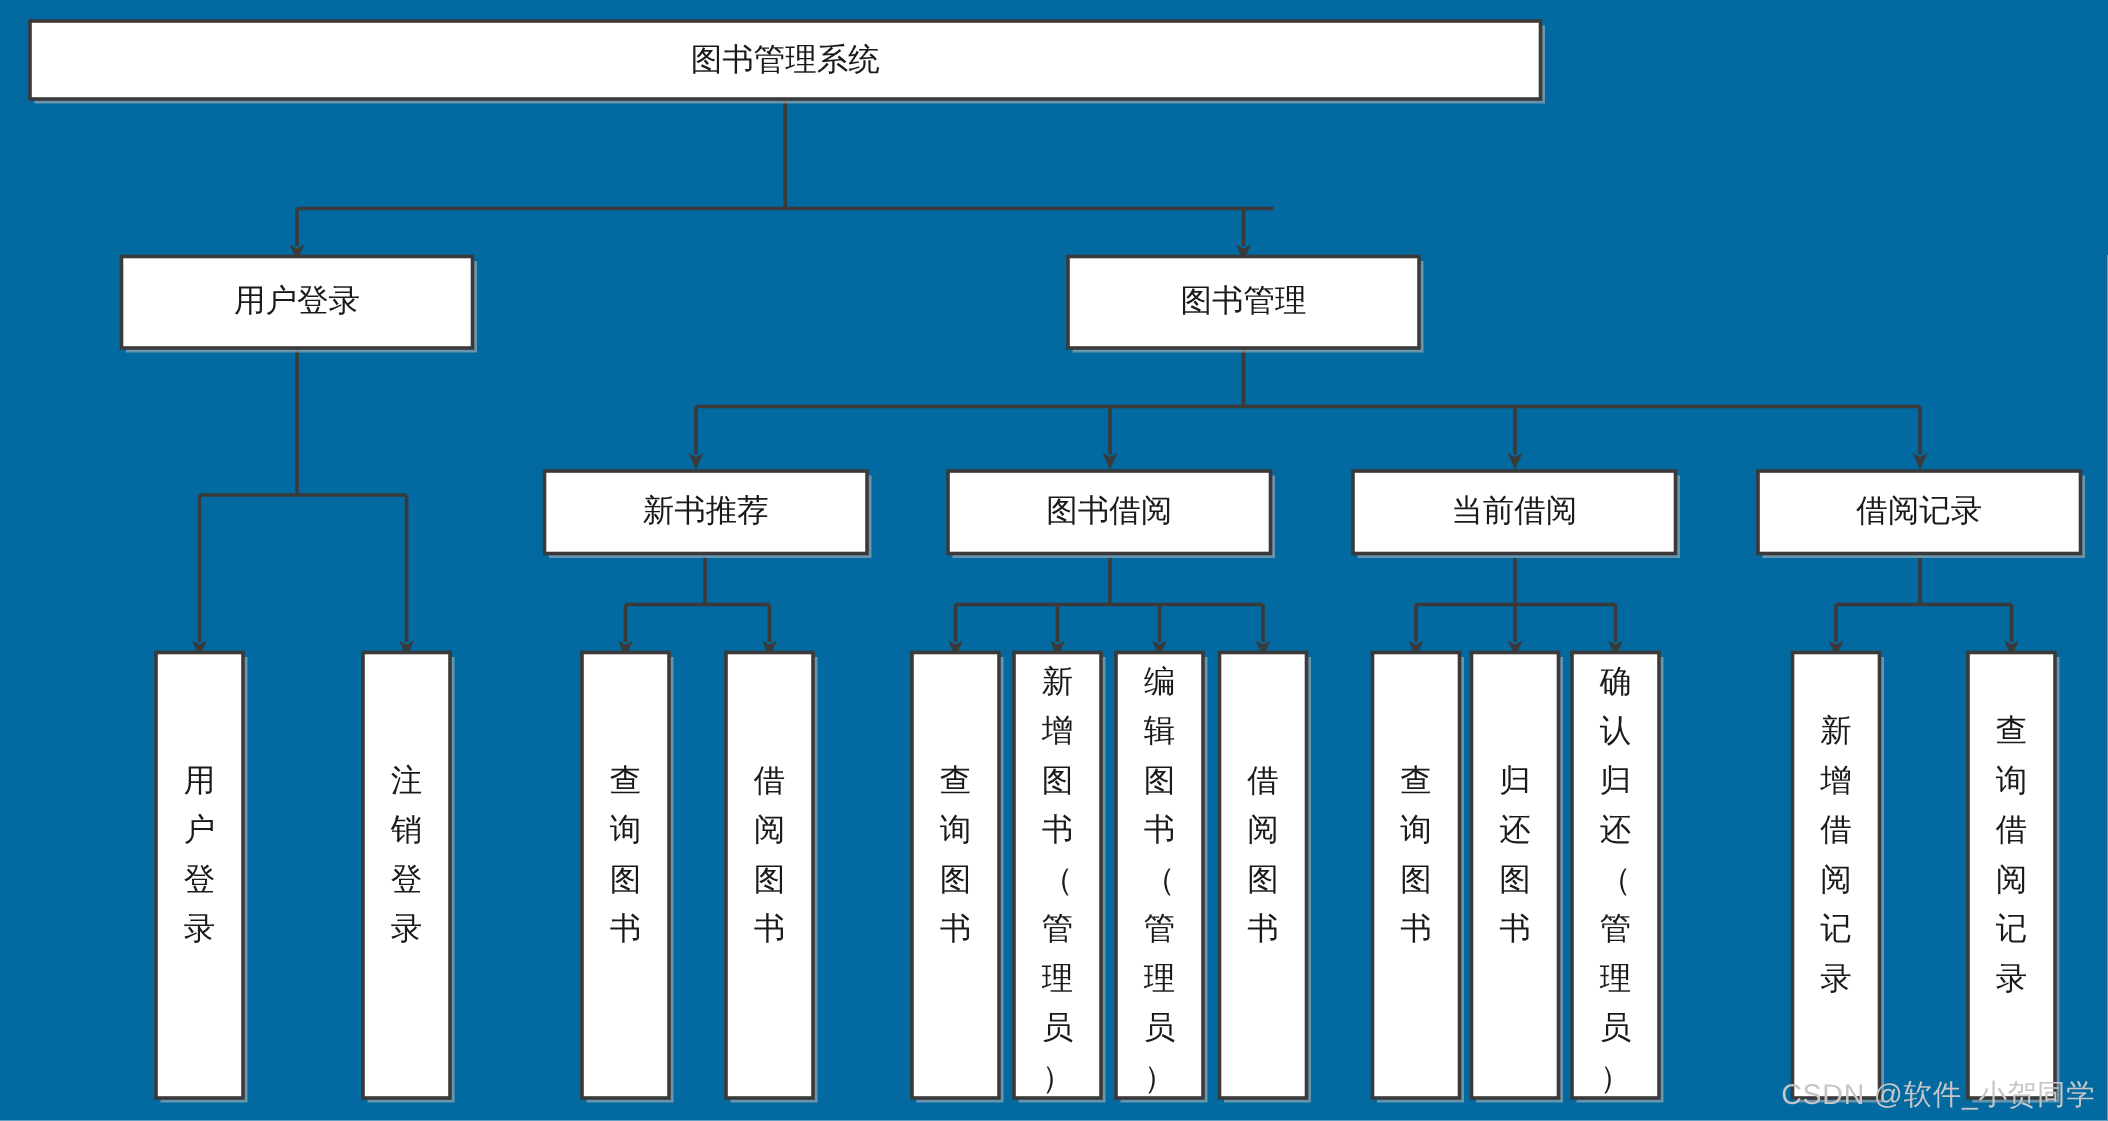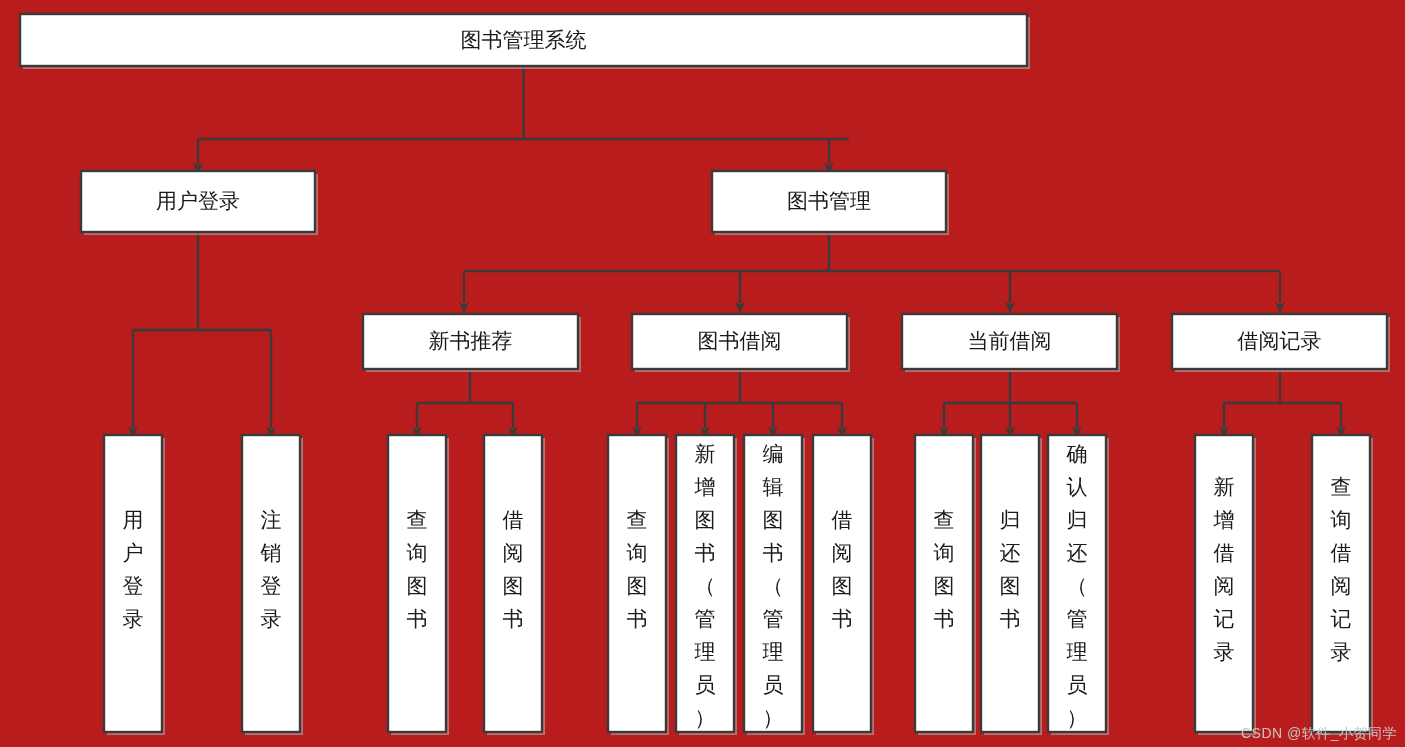--- a/index.html
+++ b/index.html
@@ -1,38 +1,38 @@
 <!DOCTYPE html>
 <html><head>
 <meta charset="utf-8">
 <style>
   html,body{margin:0;padding:0;background:#ffffff;}
   body{
     width:1405px;height:747px;overflow:hidden;
     font-family:"Liberation Sans","DejaVu Sans",sans-serif;
   }
-  #stage{position:relative;width:1405px;height:747px;background:#b91c1c;}
+  #stage{position:relative;width:1405px;height:747px;background:#0369a1;}
   svg#diagram{position:absolute;left:0;top:0;width:1405px;height:747px;display:block;}
   .node-rect{fill:#ffffff;stroke:#3a3a3a;stroke-width:2.4;}
   .shadow-rect{fill:#b9b9b9;stroke:none;opacity:.55;}
   .edge{stroke:#3a3a3a;stroke-width:2.4;fill:none;stroke-linecap:butt;}
   .arrow-head{fill:#3a3a3a;stroke:none;}
   .node-label{
     font-family:"Liberation Sans","DejaVu Sans",sans-serif;
     fill:#1a1a1a;font-size:21px;text-anchor:middle;
     dominant-baseline:middle;
   }
   .node-label-v{
     font-family:"Liberation Sans","DejaVu Sans",sans-serif;
     fill:#1a1a1a;font-size:21px;text-anchor:middle;
   }
   .watermark{
     position:absolute;right:8px;bottom:4px;
     font-family:"Liberation Sans","DejaVu Sans",sans-serif;
-    font-size:14px;color:#c6c6c6;white-space:nowrap;
+    font-size:19px;color:#c6c6c6;white-space:nowrap;
     letter-spacing:.5px;pointer-events:none;
   }
 </style>
 </head>
 <body>
 
 <div id="stage">
 
   <svg id="diagram" viewBox="0 0 1405 747">
     <defs>

